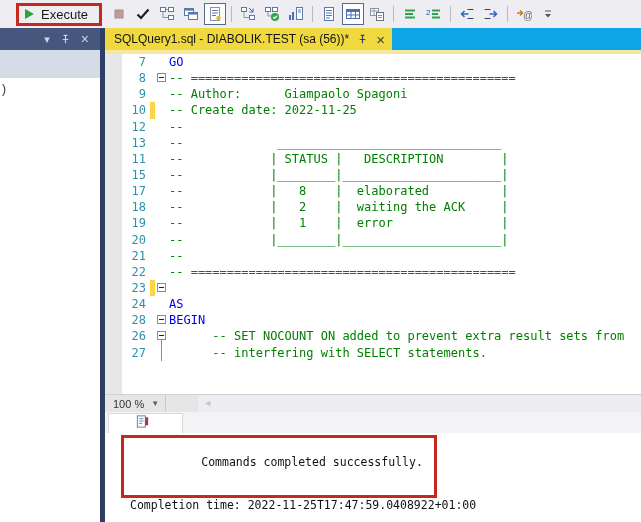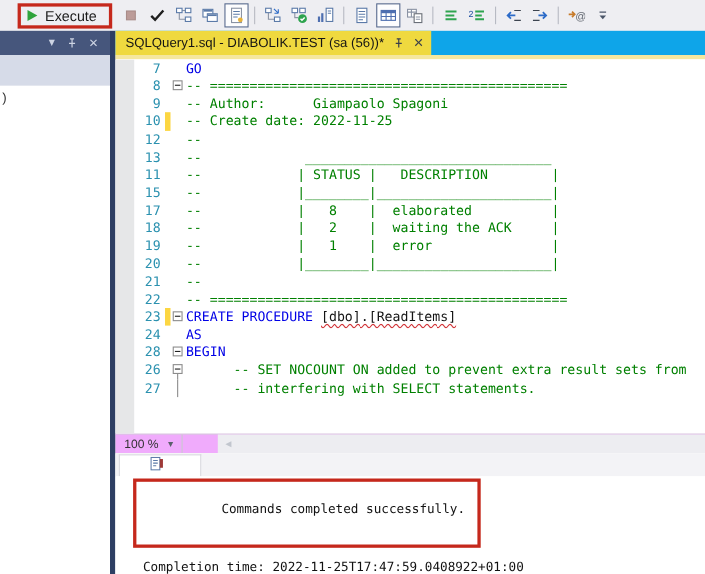--- a/index.html
+++ b/index.html
@@ -44,33 +44,33 @@
   .foldbox::after{content:"";position:absolute;left:1px;top:3px;width:5px;height:1px;background:#222;}
   .tail{position:absolute;left:6px;top:12px;bottom:0;width:1px;background:#8C8C8C;}
   .fvline{position:absolute;left:6px;top:0;bottom:0;width:1px;background:#8C8C8C;}
   .code{font:12px "DejaVu Sans Mono",monospace;white-space:pre;color:#000;}
   .tok.kw{color:#0000E6;}
   .tok.com{color:#008000;}
   .tok.id{color:#141414;}
   .tok.sq{text-decoration-line:underline;text-decoration-style:wavy;text-decoration-color:#D13438;text-decoration-thickness:1px;text-underline-offset:2px;}
 
   
-  .zoombar{height:18px;background:#f0abfc;display:flex;align-items:flex-start;border-top:1px solid #CFCFD6;flex-shrink:0;box-sizing:border-box;gap:32px;}
+  .zoombar{height:18px;background:#e5e5e5;display:flex;align-items:flex-start;border-top:1px solid #CFCFD6;flex-shrink:0;box-sizing:border-box;gap:32px;}
   .zoomctl{display:flex;align-items:center;padding:0 6px 0 8px;gap:7px;font-size:11px;color:#333;border-right:1px solid #C9C9D0;height:100%;}
   .zoomctl .dd{font-size:8px;color:#5A5F6A;}
   .hscroll{flex:1;display:flex;align-items:center;height:100%;background:#EDEDF1;padding-left:5px;}
   .scroll-arrow{color:#C2C6CE;font-size:9px;line-height:1;}
 
   
   .msgpanel{flex:1;display:flex;flex-direction:column;background:#fff;min-height:0;}
   .msgtabs{height:21px;background:#F3F3F6;display:flex;align-items:flex-end;padding-left:3px;flex-shrink:0;}
   .msgtab{background:#fff;border:1px solid #D8D8DE;border-bottom:none;height:20px;display:flex;align-items:center;gap:6px;padding:0 12px 0 6px;font-size:12px;color:#222;box-sizing:border-box;flex-direction:column;}
   .msgcontent{flex:1;background:#fff;padding:2px 0 0 16px;}
   .msgbox{display:inline-block;border:3px solid #C5281C;padding:3px 11px 12px 8px;font:11.5px "DejaVu Sans Mono",monospace;color:#111;white-space:pre;}
-  .completion{margin:10px 0 0 9px;font:11.5px "DejaVu Sans Mono",monospace;color:#111;white-space:pre;}
+  .completion{margin:0 0 0 9px;font:11.5px "DejaVu Sans Mono",monospace;color:#111;white-space:pre;}
 
   svg{display:block;}
 </style>
 </head>
 <body>
 
 <div class="toolbar">
 
   <div class="exec-wrap">
     <button class="exec-btn" style="all:unset;display:flex;align-items:center;cursor:default;">
@@ -350,21 +350,20 @@
             <span class="marker"></span>
             <span class="fold"></span>
             <span class="code"><span class="tok com">-- =============================================</span></span>
           </div>
           <div class="line">
             <span class="ln">23</span>
             <span class="marker on"></span>
             <span class="fold">
               <span class="foldbox"></span>
             </span>
-            <span class="code"><span class="tok kw">CREATE PROCEDURE </span><span class="tok id sq">[dbo].[ReadItems]</span></span>
           </div>
           <div class="line">
             <span class="ln">24</span>
             <span class="marker"></span>
             <span class="fold"></span>
             <span class="code"><span class="tok kw">AS</span></span>
           </div>
           <div class="line">
             <span class="ln">28</span>
             <span class="marker"></span>

